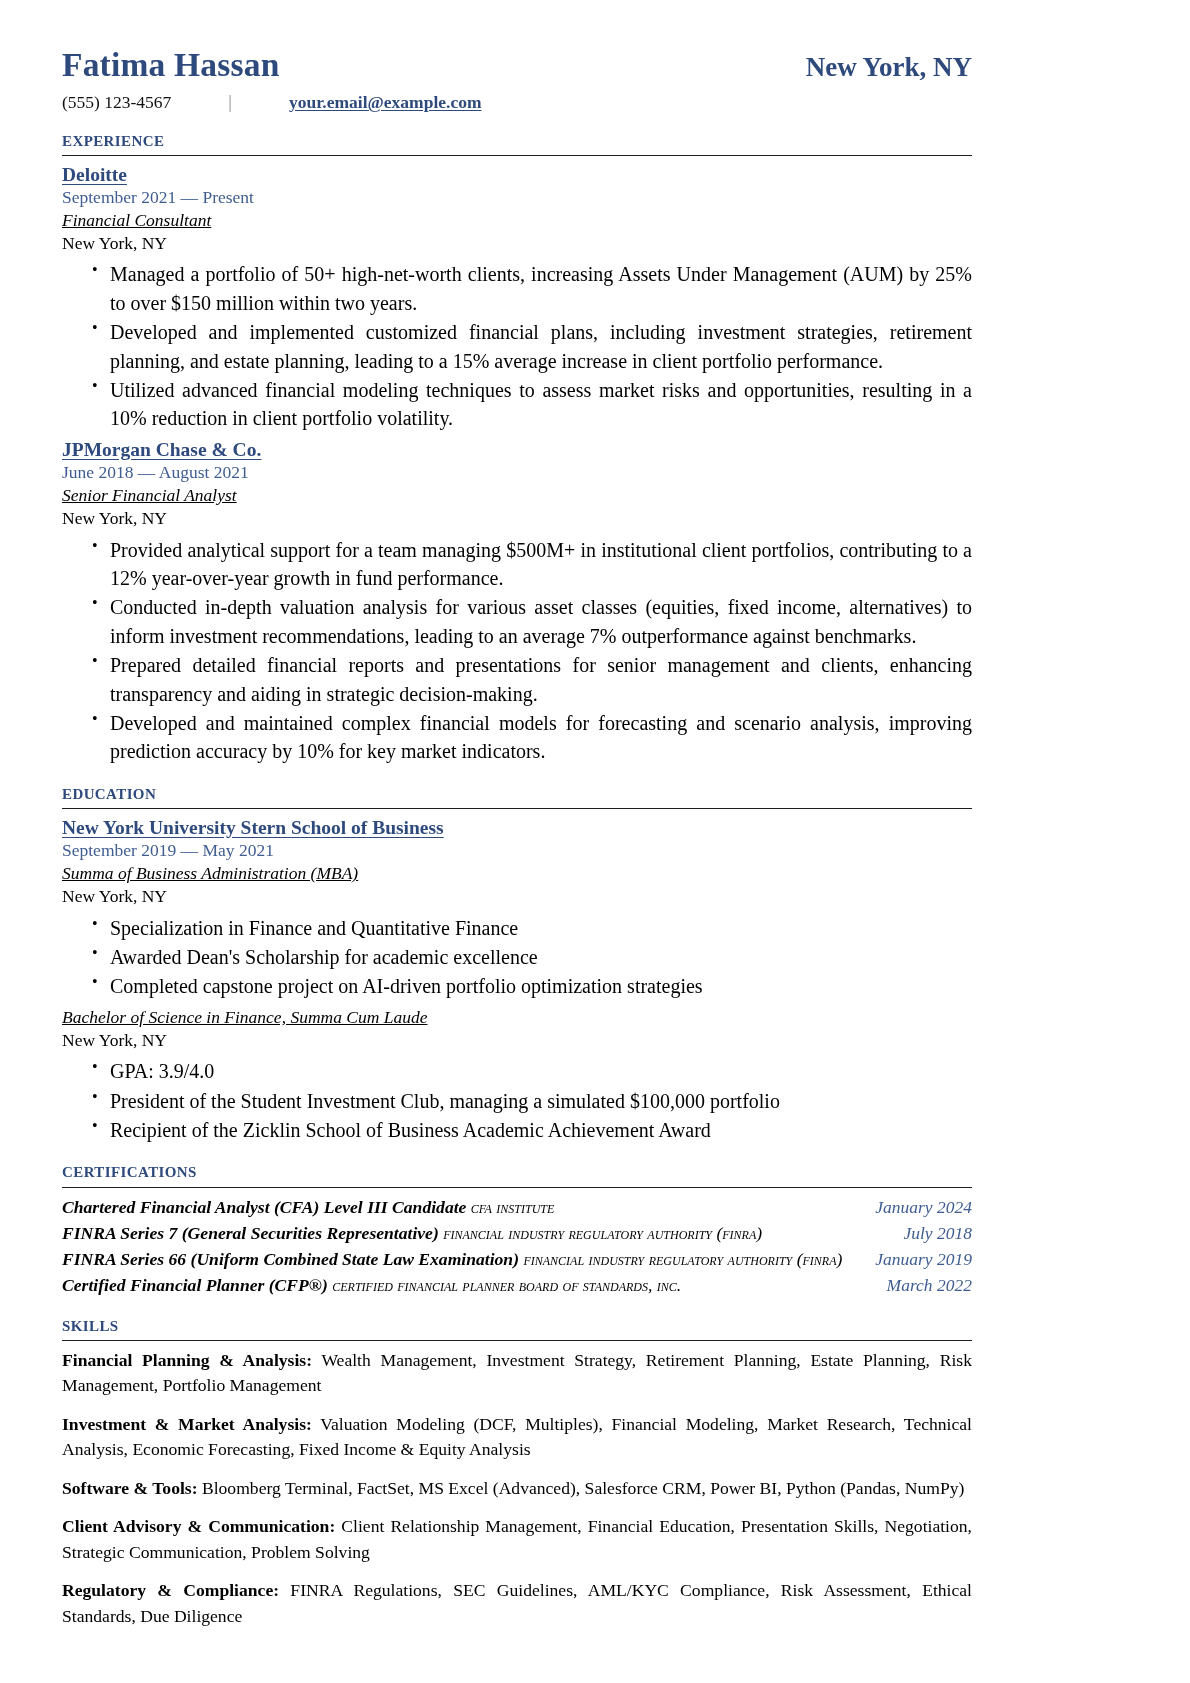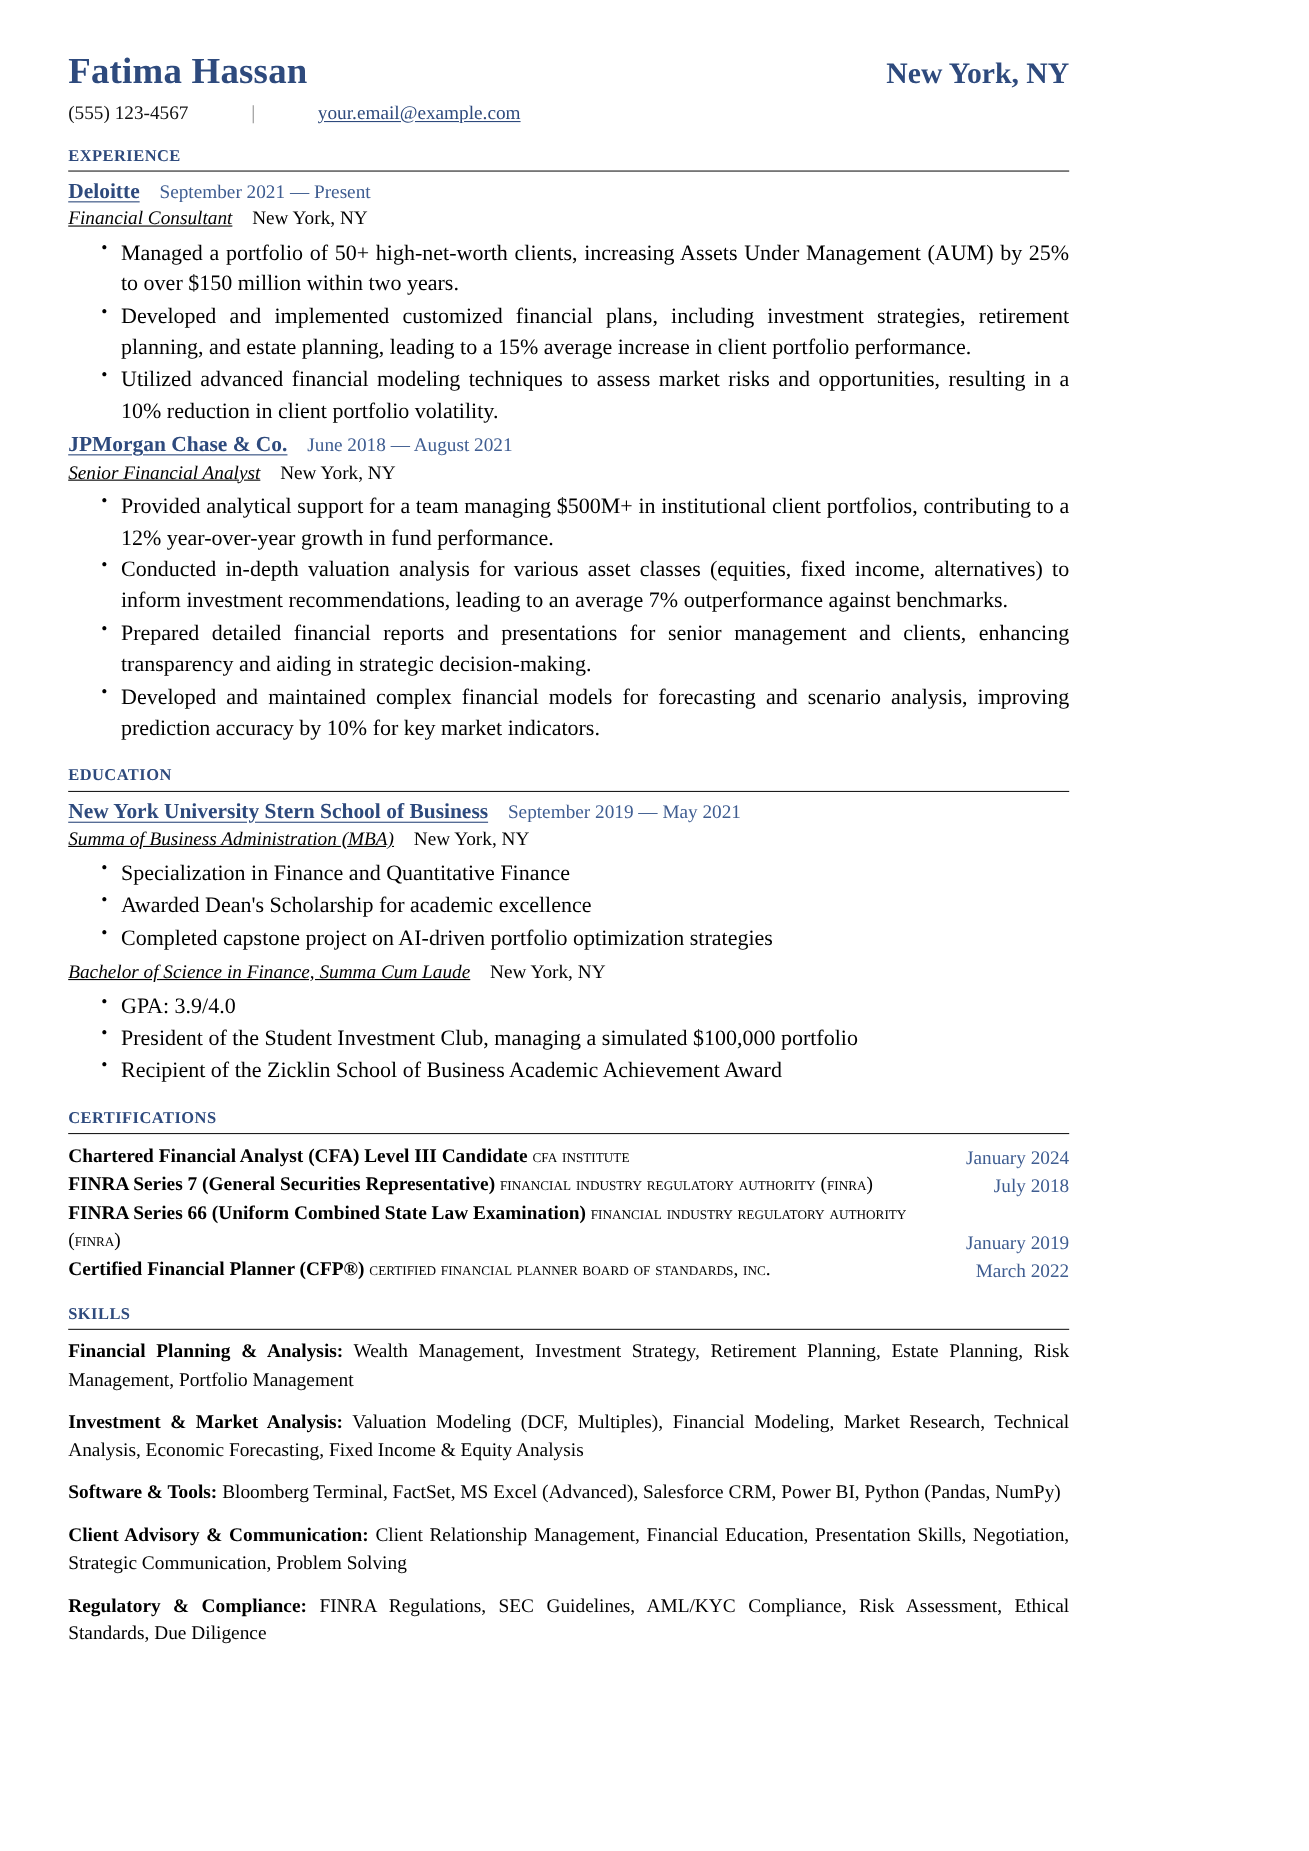--- a/index.html
+++ b/index.html
@@ -48,20 +48,21 @@
   }
   .contact-sep {
     color: #8b8b8b;
     margin: 0 9px;
     font-size: 18px;
   }
   .email-link {
     color: #2e4a7d;
     text-decoration: underline;
     text-underline-offset: 2px;
+    font-weight: bold;
   }
 
   
   .section { margin-top: 14px; }
   .section-title {
     font-size: 22px;
     font-weight: bold;
     color: #2e4a7d;
     font-variant: small-caps;
     text-transform: lowercase;
@@ -75,21 +76,21 @@
     border-top: 1.6px solid #1d1d1d;
     margin: 2px 0 7px 0;
   }
 
   
   .entry { margin-top: 5px; }
   .entry-line {
     display: flex;
     justify-content: flex-start;
     align-items: baseline;
-    gap: 18px;
+    flex-direction: column;
   }
   .entry-org {
     font-size: 19.5px;
     font-weight: bold;
     color: #2e4a7d;
     text-decoration: underline;
     text-underline-offset: 3px;
     line-height: 1.25;
   }
   .entry-date {
@@ -133,23 +134,24 @@
     top: -1px;
     font-size: 16px;
     color: #000;
   }
   ul.bullets li.nojustify { text-align: left; }
 
   
   .cert-row {
     display: flex;
     justify-content: space-between;
-    align-items: flex-end;
+    align-items: center;
     gap: 14px;
     margin-bottom: 1px;
+    font-style: italic;
   }
   .cert-main {
     font-size: 17.6px;
     line-height: 1.42;
     color: #000;
     flex: 1 1 auto;
   }
   .cert-name { font-weight: bold; }
   .cert-issuer {
     font-variant: small-caps;

